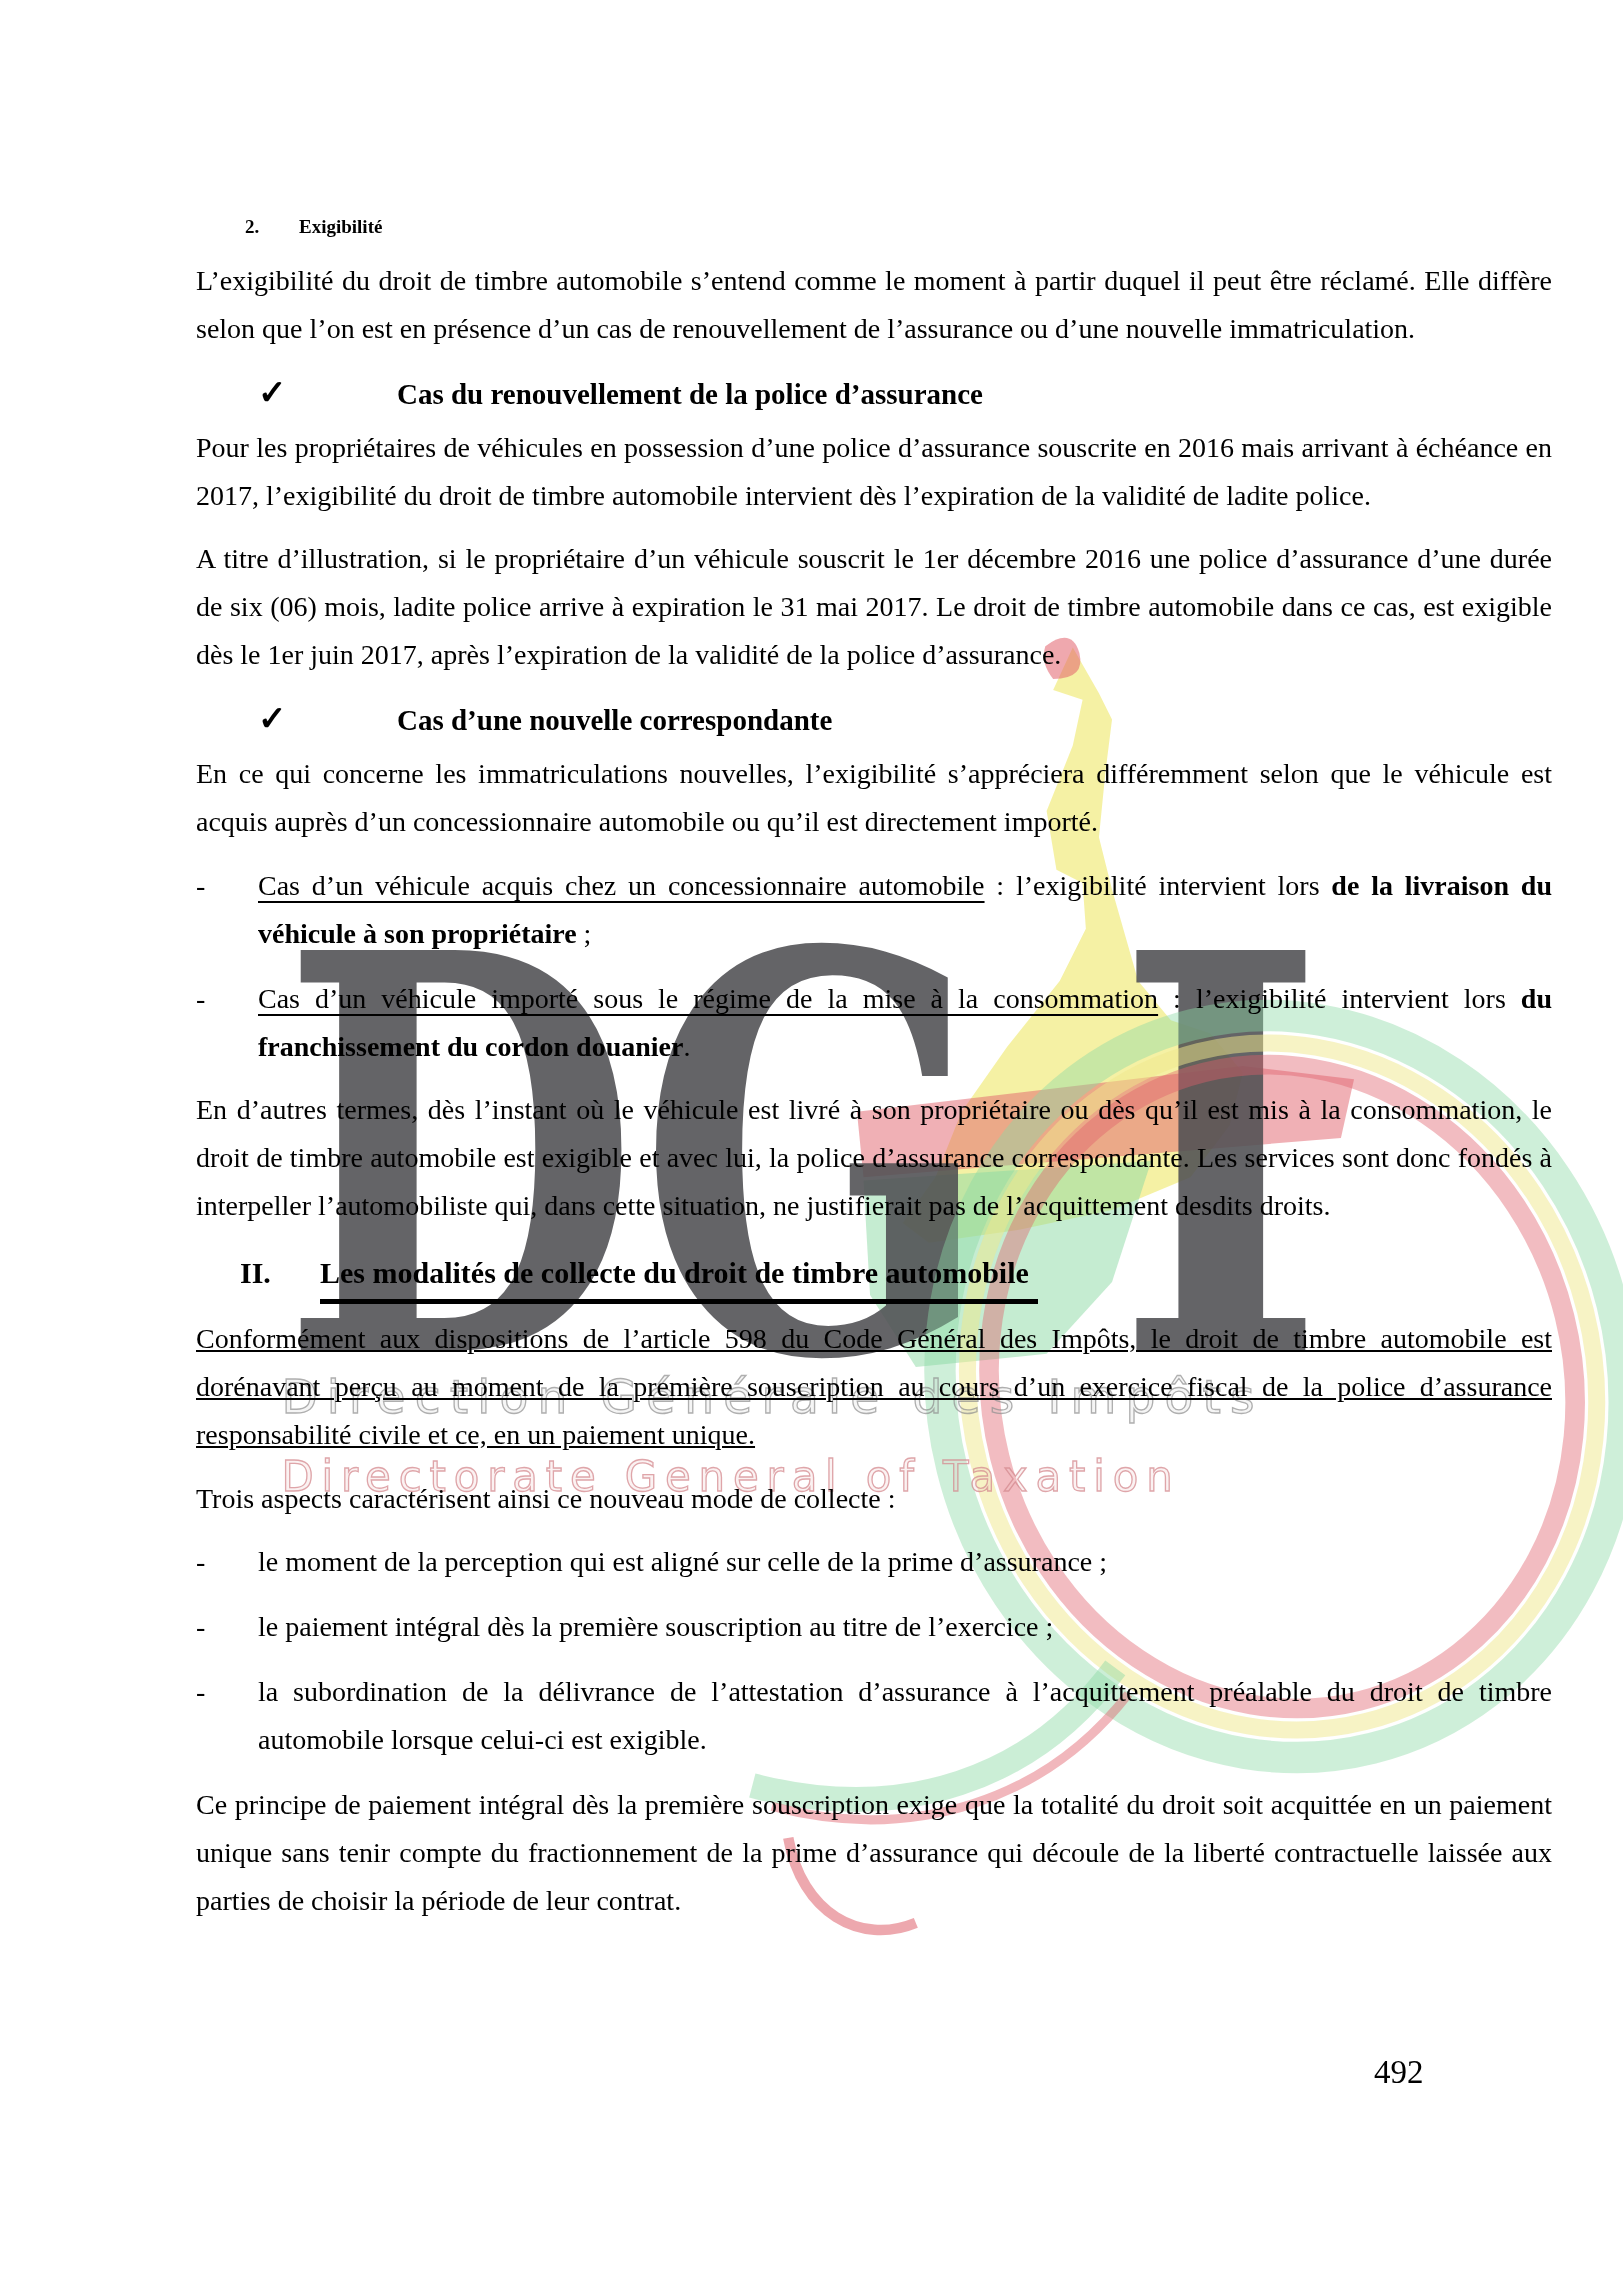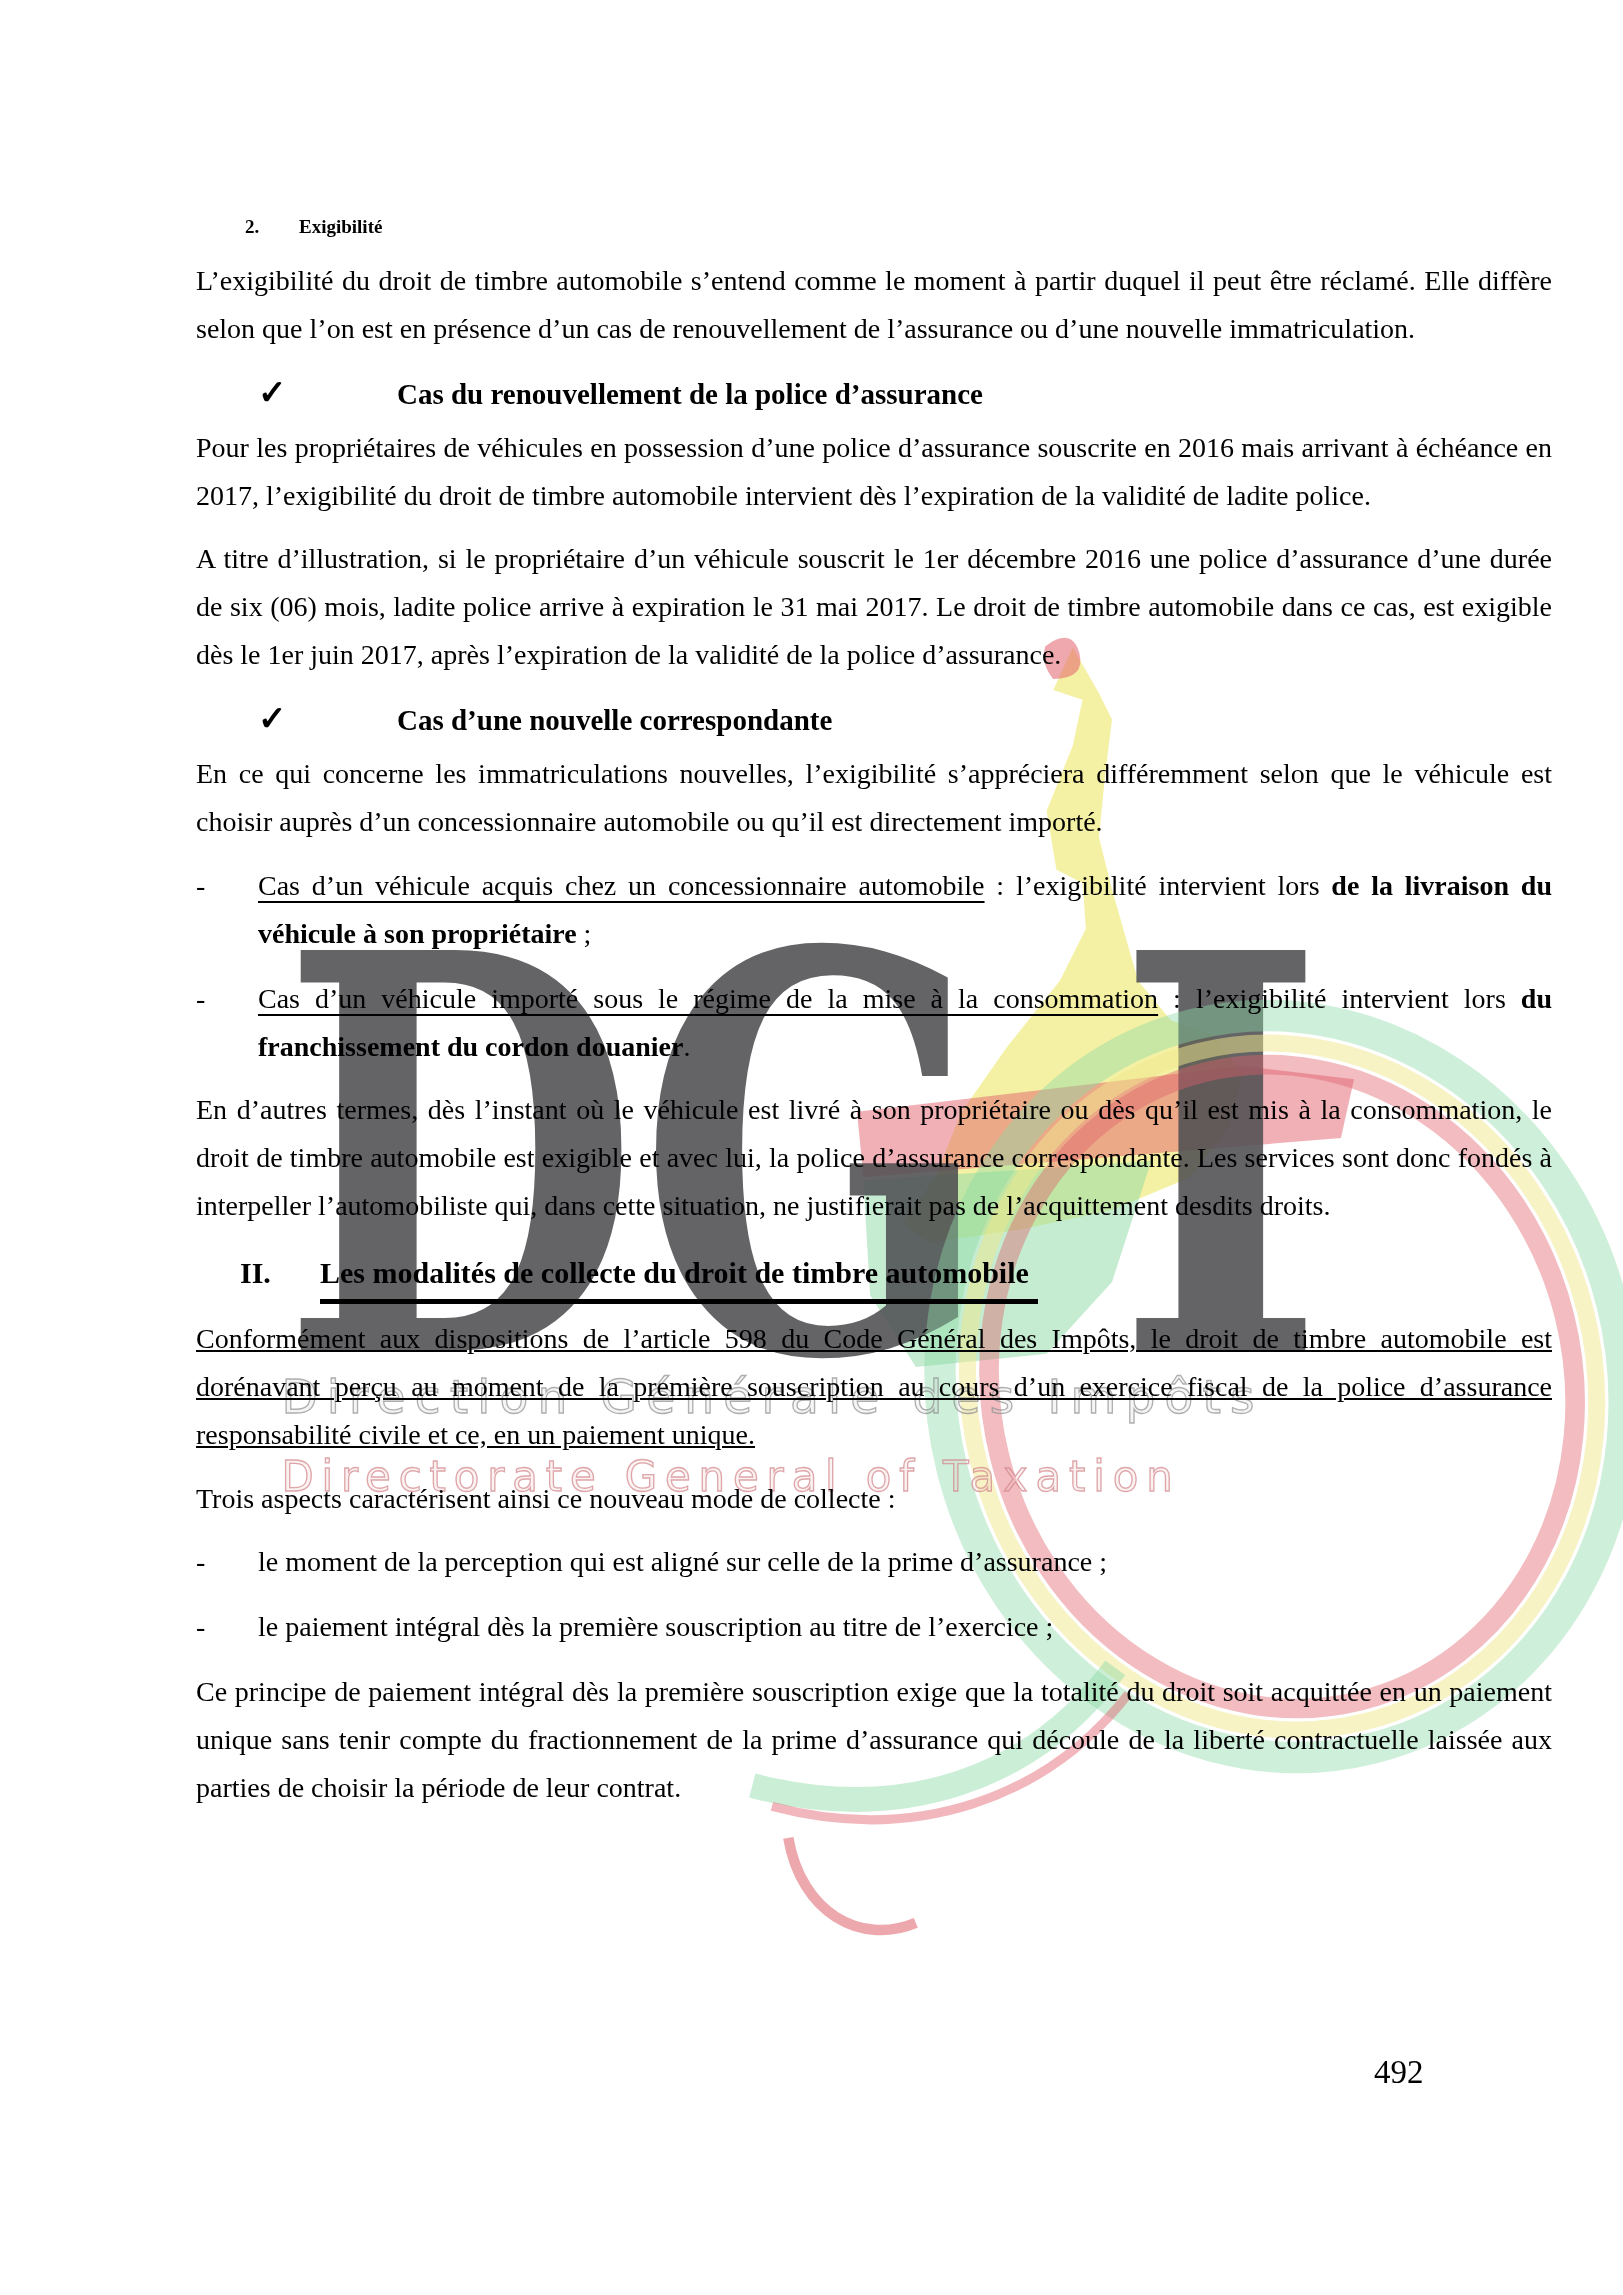--- a/index.html
+++ b/index.html
@@ -101,21 +101,21 @@
     </div>
 
     <div class="para mt18">Pour les propriétaires de véhicules en possession d’une police d’assurance souscrite en 2016 mais arrivant à échéance en 2017, l’exigibilité du droit de timbre automobile intervient dès l’expiration de la validité de ladite police.</div>
 
     <div class="para mt24">A titre d’illustration, si le propriétaire d’un véhicule souscrit le 1er décembre 2016 une police d’assurance d’une durée de six (06) mois, ladite police arrive à expiration le 31 mai 2017. Le droit de timbre automobile dans ce cas, est exigible dès le 1er juin 2017, après l’expiration de la validité de la police d’assurance.</div>
 
     <div class="check-head mt24">
       <span class="check">✓</span><span>Cas d’une nouvelle correspondante</span>
     </div>
 
-    <div class="para mt18">En ce qui concerne les immatriculations nouvelles, l’exigibilité s’appréciera différemment selon que le véhicule est choisir auprès d’un concessionnaire automobile ou qu’il est directement importé.</div>
+    <div class="para mt18">En ce qui concerne les immatriculations nouvelles, l’exigibilité s’appréciera différemment selon que le véhicule est acquis auprès d’un concessionnaire automobile ou qu’il est directement importé.</div>
 
     <div class="bullet mt24">
       <span class="dash">-</span><span class="u">Cas d’un véhicule acquis chez un concessionnaire automobile</span><span> : l’exigibilité intervient lors </span><span class="b">de la livraison du véhicule à son propriétaire</span><span> ;</span>
     </div>
 
     <div class="bullet mt26">
       <span class="dash">-</span><span class="u">Cas d’un véhicule importé sous le régime de la mise à la consommation</span><span> : l’exigibilité intervient lors </span><span class="b">du franchissement du cordon douanier</span><span>.</span>
     </div>
 
     <div class="para mt24">En d’autres termes, dès l’instant où le véhicule est livré à son propriétaire ou dès qu’il est mis à la consommation, le droit de timbre automobile est exigible et avec lui, la police d’assurance correspondante. Les services sont donc fondés à interpeller l’automobiliste qui, dans cette situation, ne justifierait pas de l’acquittement desdits droits.</div>
@@ -129,20 +129,23 @@
     <div class="para mt24">Trois aspects caractérisent ainsi ce nouveau mode de collecte :</div>
 
     <div class="bullet mt24">
       <span class="dash">-</span><span>le moment de la perception qui est aligné sur celle de la prime d’assurance ;</span>
     </div>
 
     <div class="bullet mt26">
       <span class="dash">-</span><span>le paiement intégral dès la première souscription au titre de l’exercice ;</span>
     </div>
 
+    <div class="bullet mt26">
+      <span class="dash">-</span><span>la subordination de la délivrance de l’attestation d’assurance à l’acquittement préalable du droit de timbre automobile lorsque celui-ci est exigible.</span>
+    </div>
 
     <div class="para mt26">Ce principe de paiement intégral dès la première souscription exige que la totalité du droit soit acquittée en un paiement unique sans tenir compte du fractionnement de la prime d’assurance qui découle de la liberté contractuelle laissée aux parties de choisir la période de leur contrat.</div>
 
   </div>
 
   <div class="pageno">492</div>
 
 </div>
 
 

